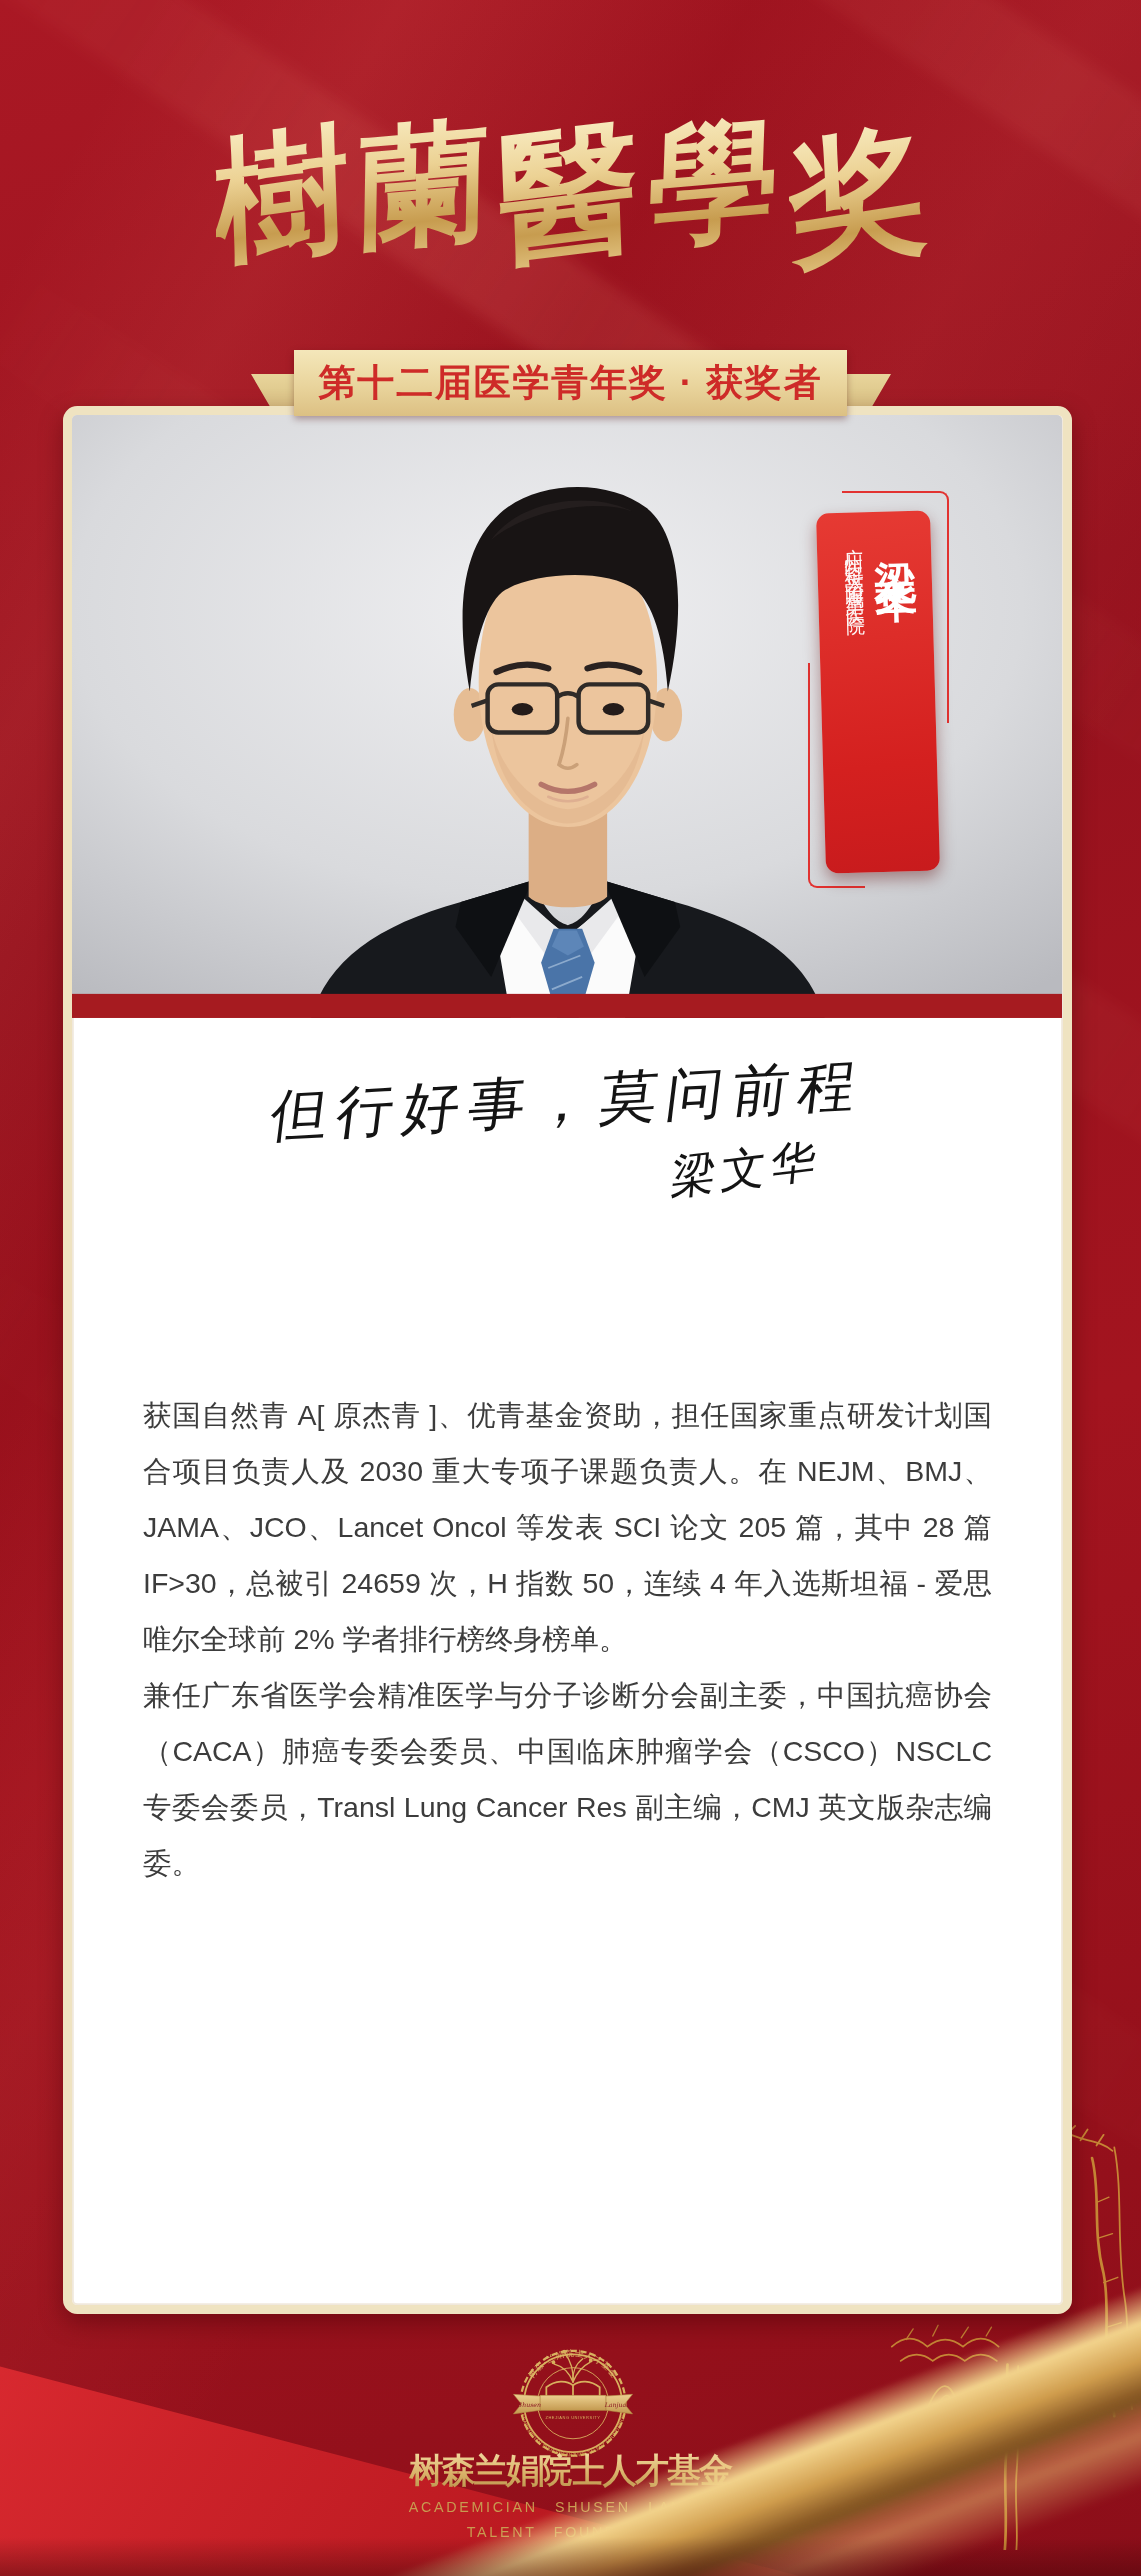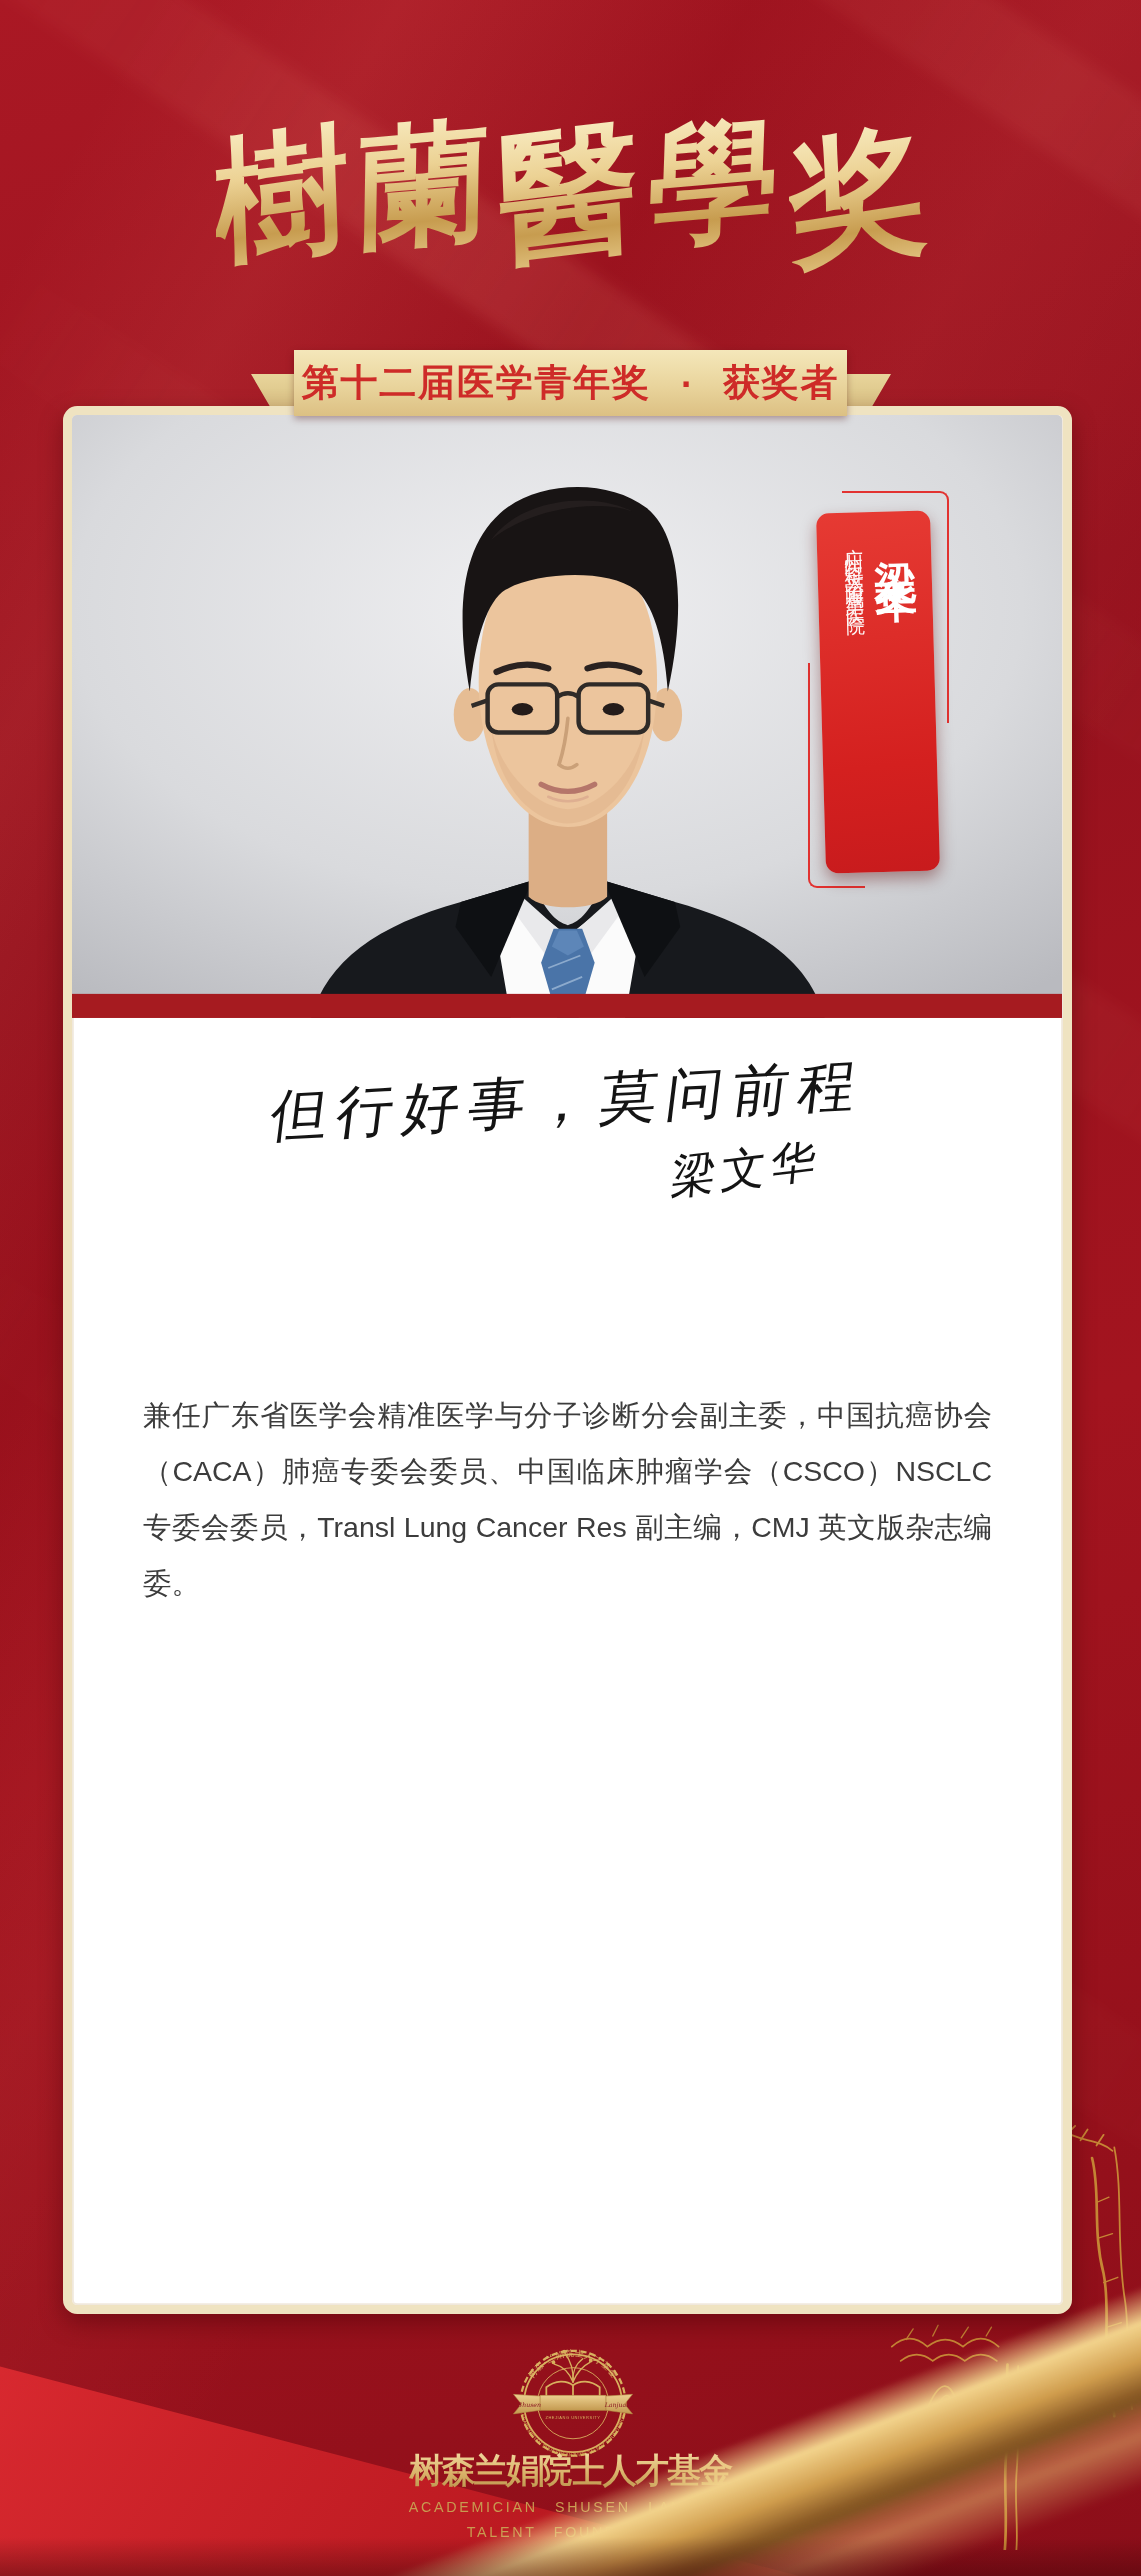--- a/index.html
+++ b/index.html
@@ -33,21 +33,21 @@
 
   
   .ribbon-tail{position:absolute;top:374px;width:82px;height:73px;z-index:4;
     background:linear-gradient(180deg,#e8d59b,#c8a968);}
   .tail-left{left:251px;clip-path:polygon(0 0,100% 0,100% 100%,0 100%,26% 50%);}
   .tail-right{left:809px;clip-path:polygon(0 0,100% 0,74% 50%,100% 100%,0 100%);}
   .ribbon-band{position:absolute;left:294px;top:350px;width:553px;height:66px;z-index:6;
     background:linear-gradient(180deg,#f4e7ba 0%,#e9d49c 55%,#dcc083 100%);
     box-shadow:0 2.7px 7.1px rgba(70,0,5,.35);
     display:flex;align-items:center;justify-content:center;}
-  .ribbon-band span{color:#ce2b28;font-size:37px;font-weight:bold;letter-spacing:1.8px;font-family:Liberation Mono, monospace;}
+  .ribbon-band span{color:#ce2b28;font-size:37px;font-weight:bold;letter-spacing:1.8px;}
 
   
   .card{position:absolute;left:63px;top:406px;width:1009px;height:1908px;z-index:5;
     box-sizing:border-box;background:#ffffff;border:9.8px solid #efe3c1;border-radius:14.3px;
     box-shadow:inset 0 0 0 1.8px rgba(170,130,60,.18), 0 9px 23px rgba(70,0,6,.45);}
   .photo{position:relative;width:990px;height:603px;overflow:hidden;
     border-radius:5.3px 5.3px 0 0;background:#d8d9dc;}
   .photo svg{display:block;}
 
   
@@ -196,20 +196,21 @@
         <path d="M534 428 q22 10 44 0" stroke="#d8a58b" stroke-width="3" fill="none" stroke-linecap="round" opacity=".7"></path>
 
         <rect x="0" y="649" width="1110" height="27" fill="#a61b20"></rect>
       </svg>
     </div>
 
     <div class="content">
       <div class="quote">但行好事，莫问前程</div>
       <div class="signed">梁文华</div>
       <div class="bio">
+        <p>获国自然青 A[ 原杰青 ]、优青基金资助，担任国家重点研发计划国合项目负责人及 2030 重大专项子课题负责人。在 NEJM、BMJ、JAMA、JCO、Lancet Oncol 等发表 SCI 论文 205 篇，其中 28 篇 IF&gt;30，总被引 24659 次，H 指数 50，连续 4 年入选斯坦福 - 爱思唯尔全球前 2% 学者排行榜终身榜单。</p>
         <p>兼任广东省医学会精准医学与分子诊断分会副主委，中国抗癌协会（CACA）肺癌专委会委员、中国临床肿瘤学会（CSCO）NSCLC 专委会委员，Transl Lung Cancer Res 副主编，CMJ 英文版杂志编委。</p>
       </div>
     </div>
   </div>
 
   <i class="acc acc-r"></i>
   <i class="acc acc-l"></i>
   <div class="nametag">
     <span class="nt-name">梁文华</span>
     <span class="nt-aff">广州医科大学附属第一医院</span>

